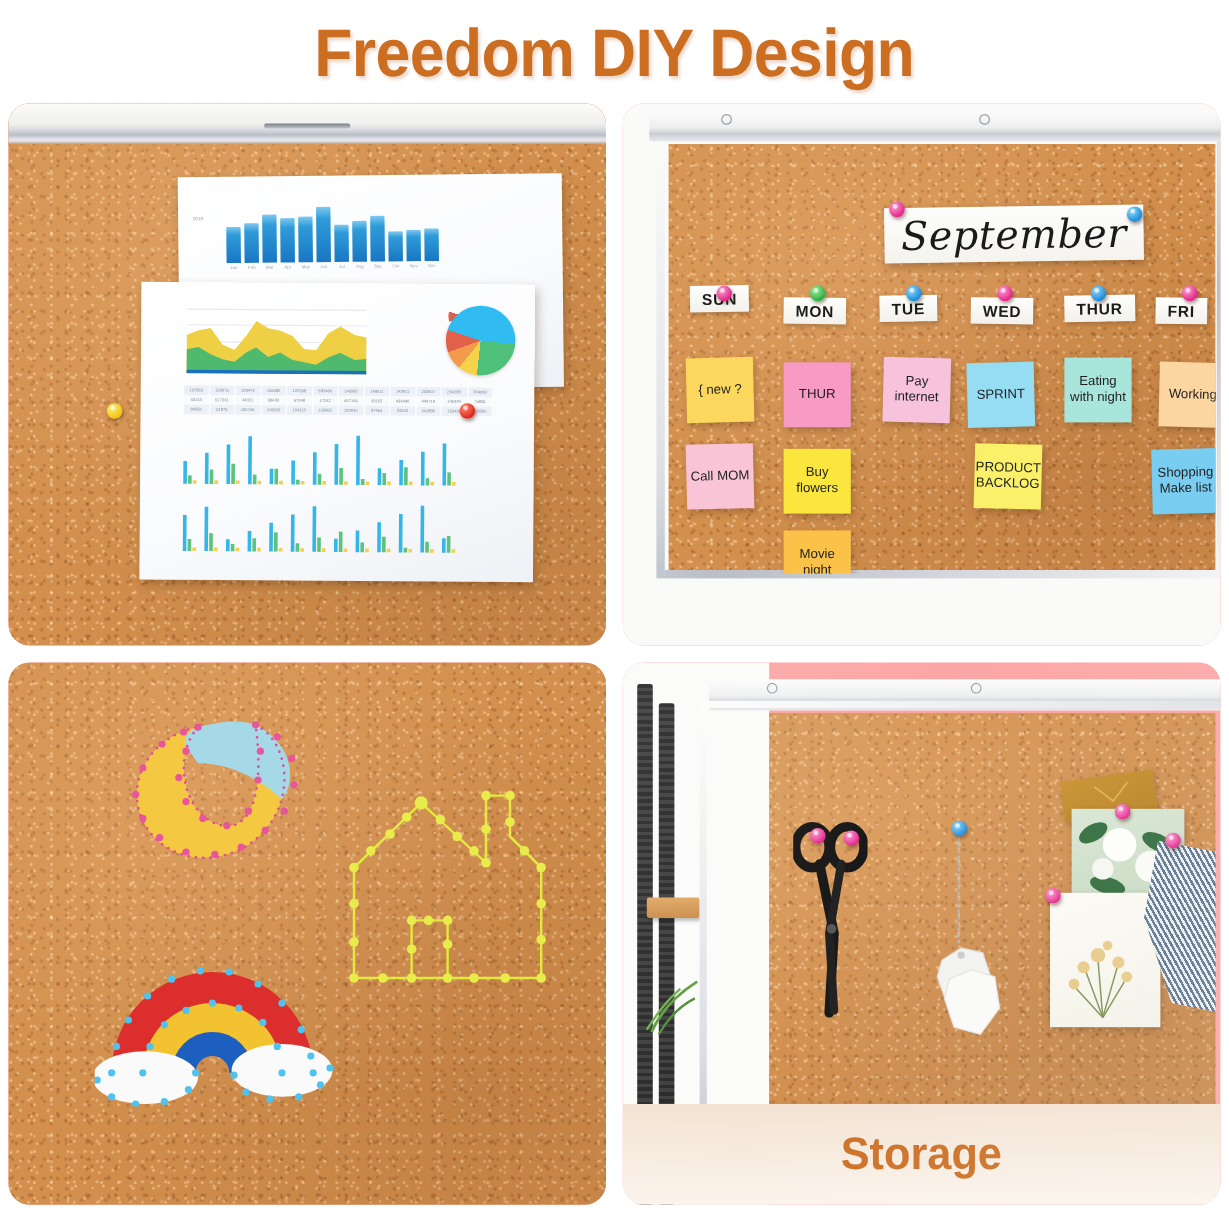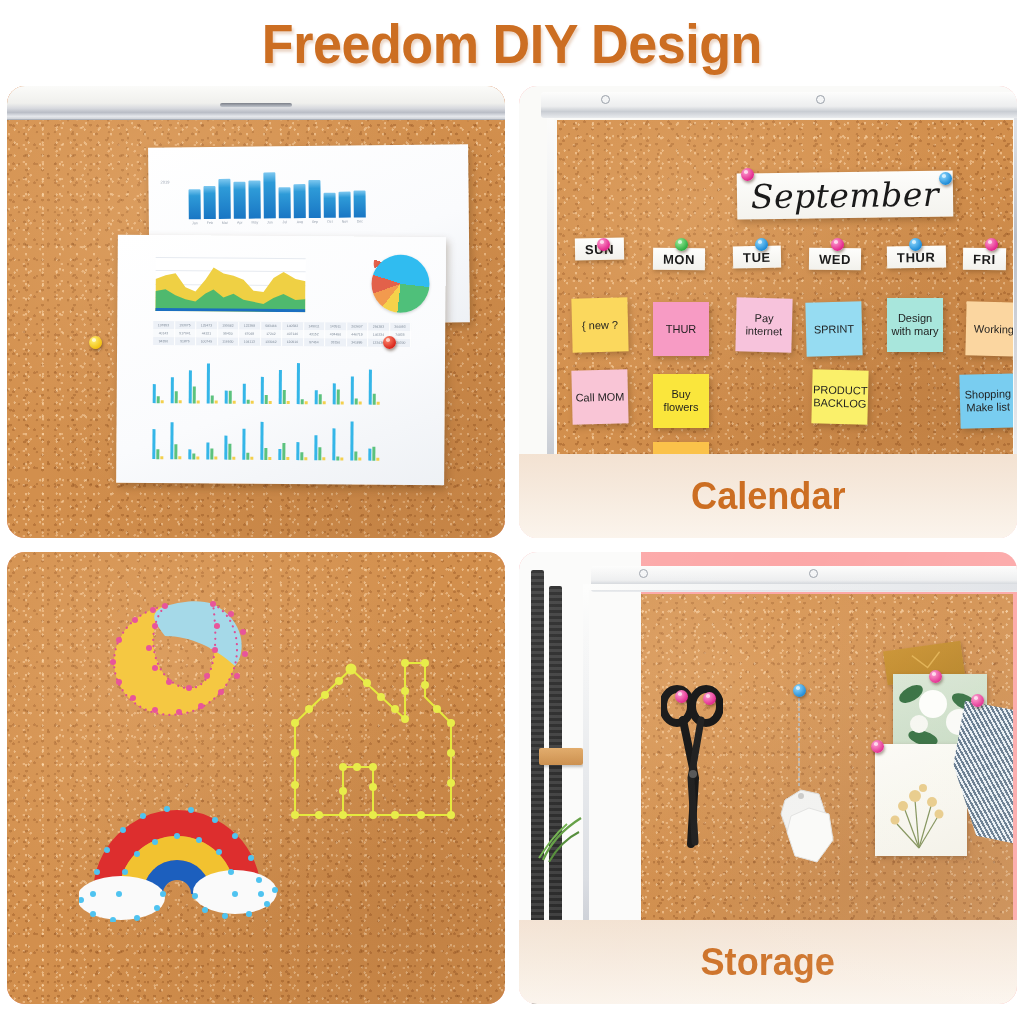--- a/index.html
+++ b/index.html
@@ -605,21 +605,21 @@
             <div class="note" style="left: 96px; top: 182px; width: 56px; height: 54px; background: rgb(247, 155, 196); transform: rotate(0deg);">
               <span>THUR</span>
             </div>
             <div class="note" style="left: 179px; top: 178px; width: 56px; height: 54px; background: rgb(247, 195, 220); transform: rotate(1.4deg);">
               <span>Pay internet</span>
             </div>
             <div class="note" style="left: 249px; top: 182px; width: 56px; height: 54px; background: rgb(150, 220, 242); transform: rotate(-1.4deg);">
               <span>SPRINT</span>
             </div>
             <div class="note" style="left: 330px; top: 178px; width: 56px; height: 54px; background: rgb(168, 230, 220); transform: rotate(0deg);">
-              <span>Design with mary</span>
+              <span>Eating with night</span>
             </div>
             <div class="note" style="left: 409px; top: 182px; width: 56px; height: 54px; background: rgb(251, 214, 160); transform: rotate(1.4deg);">
               <span>Working</span>
             </div>
             <div class="note" style="left: 15px; top: 250px; width: 56px; height: 54px; background: rgb(249, 197, 214); transform: rotate(-1.4deg);">
               <span>Call MOM</span>
             </div>
             <div class="note" style="left: 96px; top: 254px; width: 56px; height: 54px; background: rgb(250, 230, 60); transform: rotate(0deg);">
               <span>Buy flowers</span>
             </div>
@@ -630,23 +630,20 @@
               <span>Shopping Make list</span>
             </div>
             <div class="note" style="left: 96px; top: 322px; width: 56px; height: 54px; background: rgb(251, 194, 74); transform: rotate(0deg);">
               <span>Movie night</span>
             </div>
           </div>
       </div>
 
       <div class="cal-frame"></div>
 
-      <div class="caption">
-        <span class="caption-text">Calendar</span>
-      </div>
     </div>
 
     <div class="panel">
       <div class="cork"></div>
 
       <svg class="string-art" style="left:88px; top:40px;" width="190" height="150" viewBox="0 0 190 150">
         <path d="M118,12 C150,28 152,86 112,112 C74,136 28,118 20,80 C14,50 36,20 70,14 C52,34 54,76 80,92 C104,106 128,88 118,12 Z" fill="#F5C842"></path>
         <path d="M118,12 C150,28 152,60 140,74 C120,56 96,44 70,44 C60,30 52,22 70,14 C92,8 106,8 118,12 Z" fill="#A5D9E8"></path>
         <g fill="none" stroke="#DE4F94" stroke-width="2.2" stroke-linecap="round" stroke-dasharray="0.1 6">
           <path d="M118,12 C150,28 152,86 112,112 C74,136 28,118 20,80 C14,50 36,20 70,14"></path>

